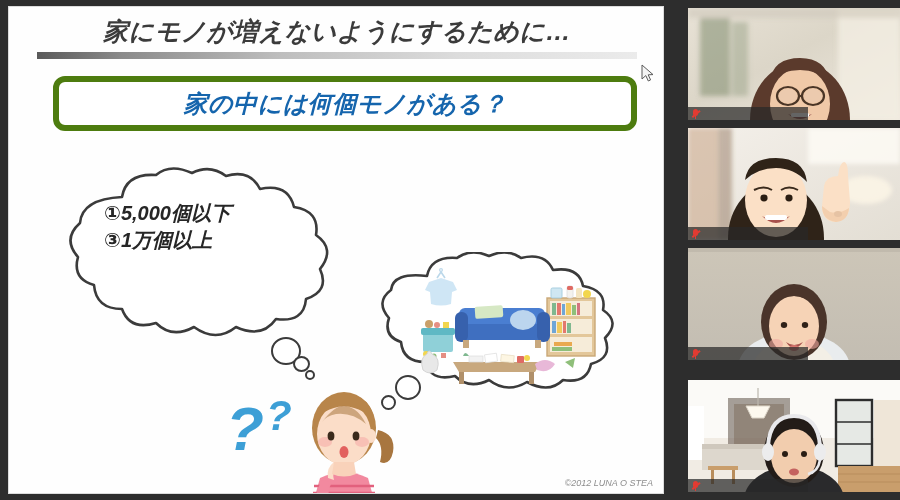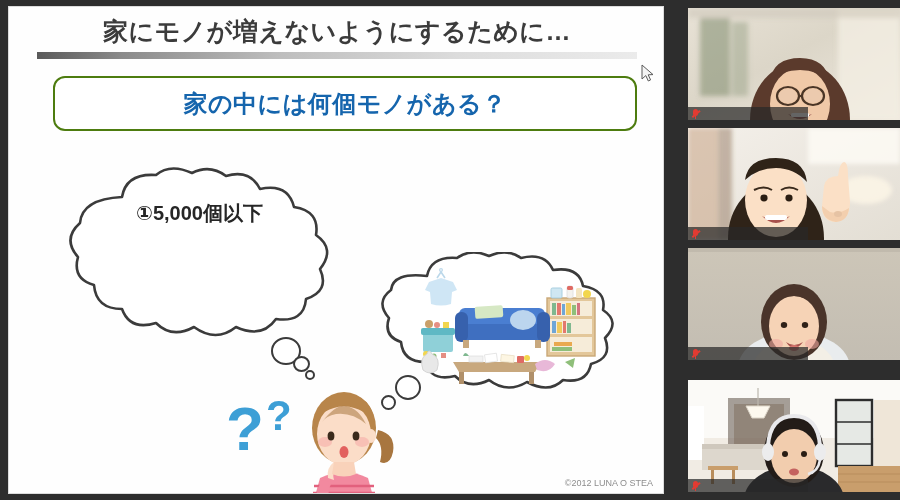--- a/index.html
+++ b/index.html
@@ -1,41 +1,41 @@
 <!DOCTYPE html>
 <html><head>
 <meta charset="utf-8">
 <style>
   * { margin:0; padding:0; box-sizing:border-box; }
   html,body{ width:900px; height:500px; overflow:hidden; background:#2b2b2b;
     font-family:"Liberation Sans","DejaVu Sans",sans-serif; }
-  #app{ position:relative; width:900px; height:436px; background:#f97316; }
+  #app{ position:relative; width:900px; height:436px; background:#f97316;font-style:italic; }
 
   
   #slide-area{ position:absolute; left:0; top:0; width:672px; height:500px; background:#2d2d2d; }
   #slide{ position:absolute; left:8px; top:6px; width:656px; height:488px;
           background:#fefefe; border:1px solid #dcdcdc; overflow:hidden; }
 
   
   #slide-title{ position:absolute; left:0; top:8px; width:656px; text-align:center;
     font-size:25px; font-weight:bold; color:#3b3b3b; letter-spacing:.5px; white-space:nowrap; }
   #title-rule{ position:absolute; left:28px; top:45px; width:600px; height:7px;
     background:linear-gradient(to right,#5a5a5a 0%,#8a8a8a 14%,#bdbdbd 40%,#dcdcdc 70%,#ebebeb 100%); }
 
   
   #question-box{ position:absolute; left:44px; top:69px; width:584px; height:55px;
-    border:2px solid #4d7c0f; border-radius:12px; background:#ffffff;
+    border:6px solid #4d7c0f; border-radius:12px; background:#ffffff;
     display:flex; align-items:center; justify-content:center; }
   #question-text{ font-size:24px; font-weight:bold; color:#1565ad; letter-spacing:.5px; white-space:nowrap; }
 
   
   #cloud-options{ position:absolute; left:55px; top:160px; width:300px; height:175px; }
   .cloudsvg{ position:absolute; left:0; top:0; }
   #options-list{ position:absolute; left:40px; top:33px; width:230px; }
-  .opt{ font-size:20px; font-weight:bold; color:#262626; line-height:1.33; white-space:nowrap;margin-left:32px; }
+  .opt{ font-size:20px; font-weight:bold; color:#262626; line-height:1.33; white-space:nowrap; }
 
   
   #cloud-room{ position:absolute; left:370px; top:245px; width:250px; height:140px; }
 
   
   .trail{ position:absolute; border:2.5px solid #3b3b3b; border-radius:50%; background:#fff; }
 
   
   #qmarks{ position:absolute; left:215px; top:385px; width:100px; height:85px; }
 
@@ -79,20 +79,21 @@
 
       <div id="cloud-options">
         <svg class="cloudsvg" width="300" height="175" viewBox="0 0 300 175">
           <path d="M58 30 Q62 6 92 8 Q106 -4 128 6 Q146 -3 162 9 Q186 2 196 22
                    Q224 16 230 40 Q256 44 252 68 Q272 82 256 102 Q266 124 242 132
                    Q240 156 212 152 Q198 172 172 160 Q152 176 130 160 Q108 172 92 156
                    Q66 164 58 142 Q32 142 30 118 Q8 112 14 90 Q-2 72 16 56 Q18 32 58 30 Z" fill="#ffffff" stroke="#3b3b3b" stroke-width="2.6" stroke-linejoin="round"></path>
         </svg>
         <div id="options-list">
           <div class="opt">①5,000個以下</div>
+          <div class="opt">③1万個以上</div>
         </div>
       </div>
 
       <div class="trail" style="left:262px;top:330px;width:30px;height:28px;"></div>
       <div class="trail" style="left:284px;top:349px;width:17px;height:16px;"></div>
       <div class="trail" style="left:296px;top:363px;width:10px;height:10px;"></div>
 
       <div id="cloud-room">
         <svg class="cloudsvg" width="250" height="140" viewBox="0 0 250 140">
           <path d="M48 24 Q52 4 78 6 Q92 -4 110 4 Q128 -4 142 6 Q166 0 174 18

